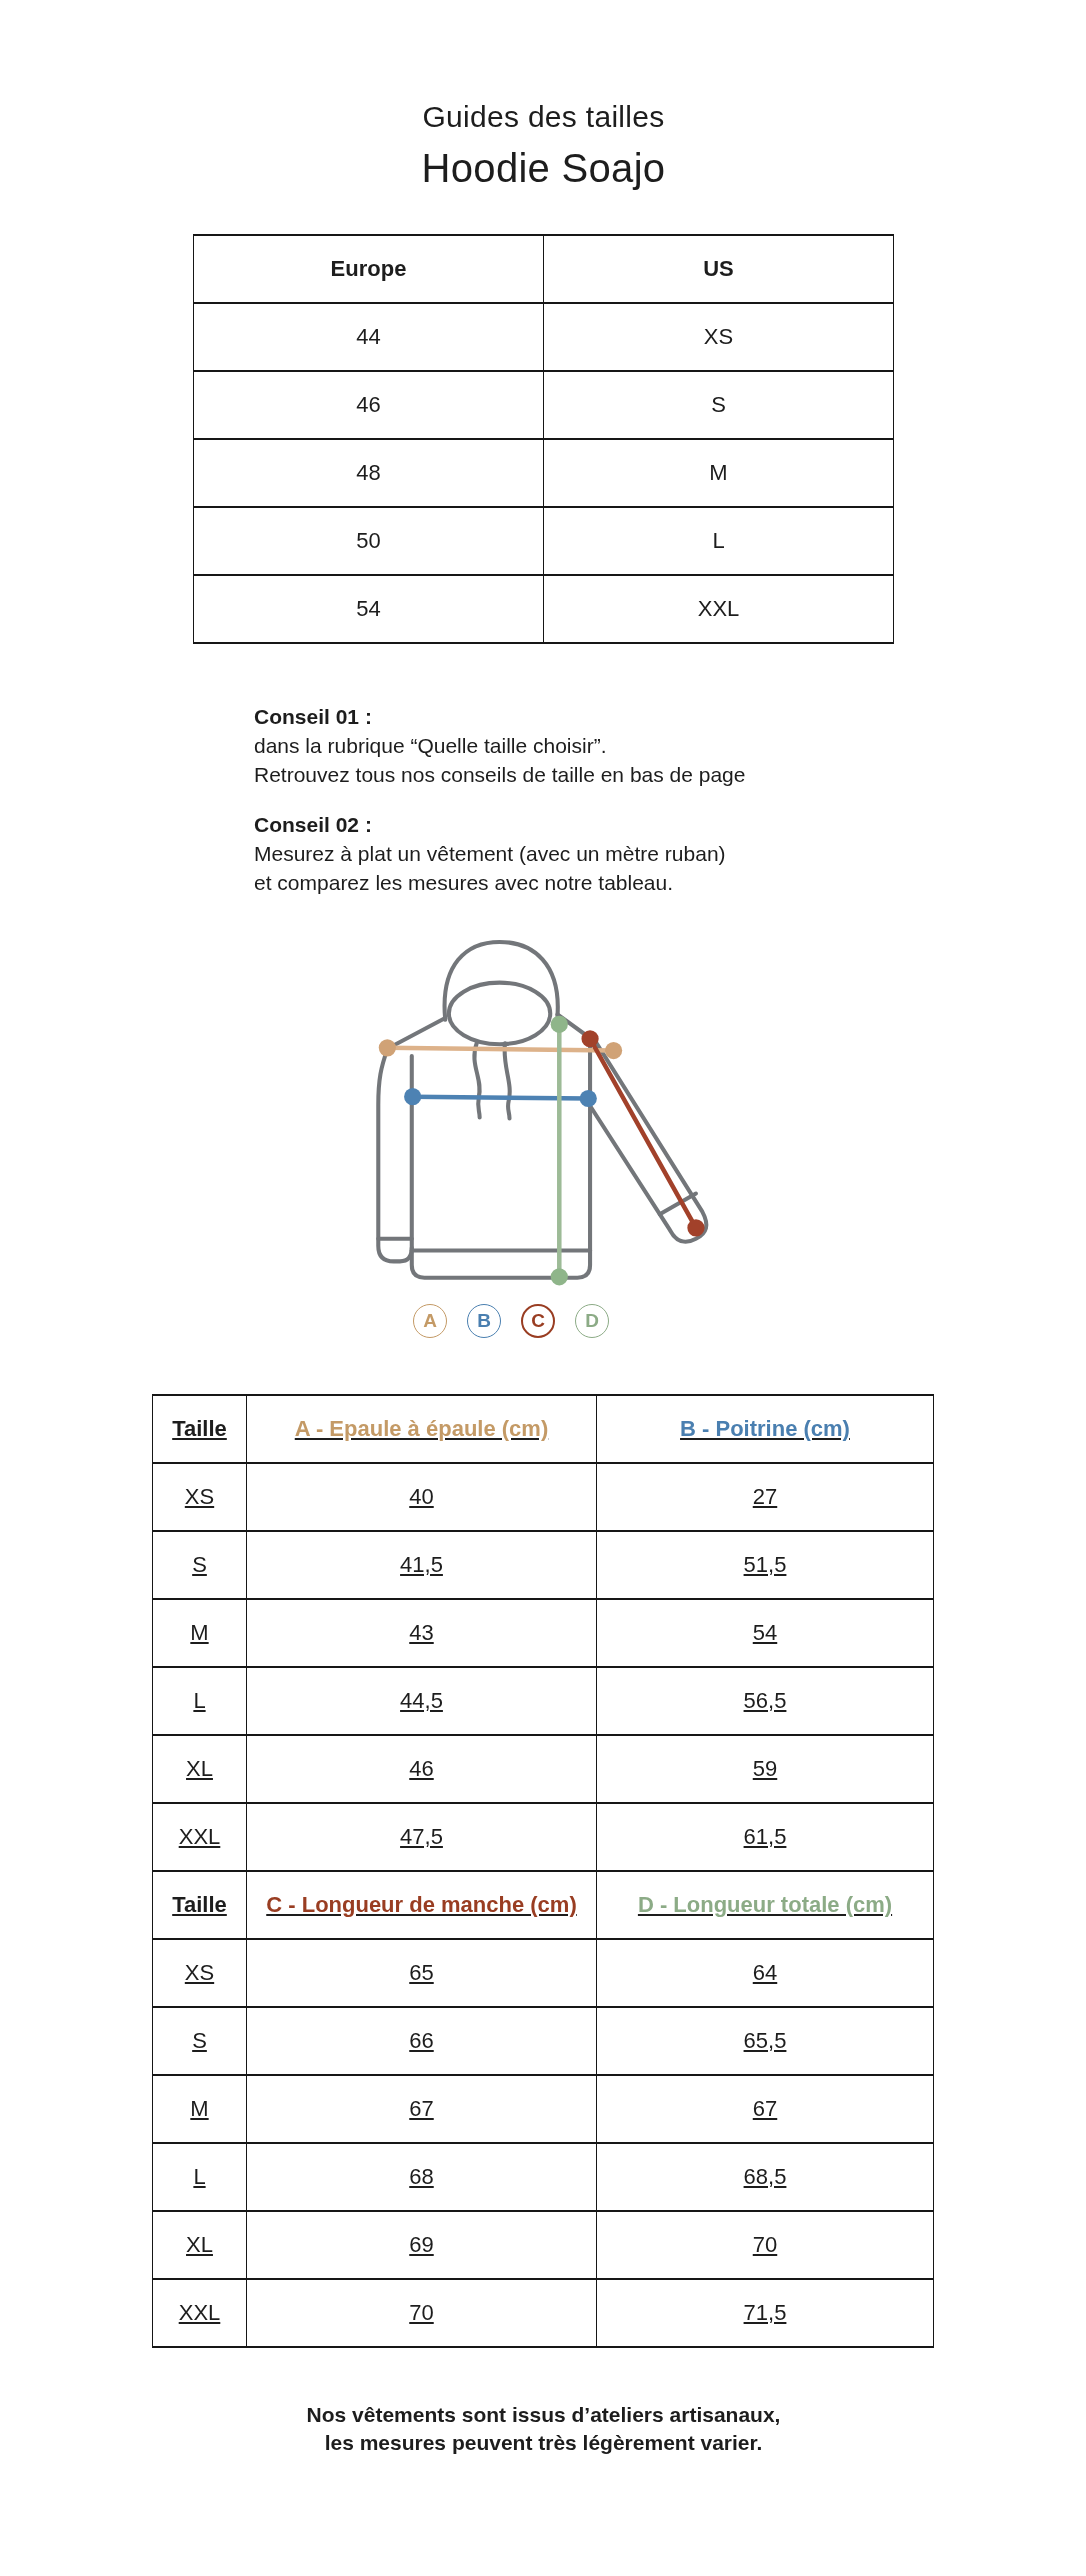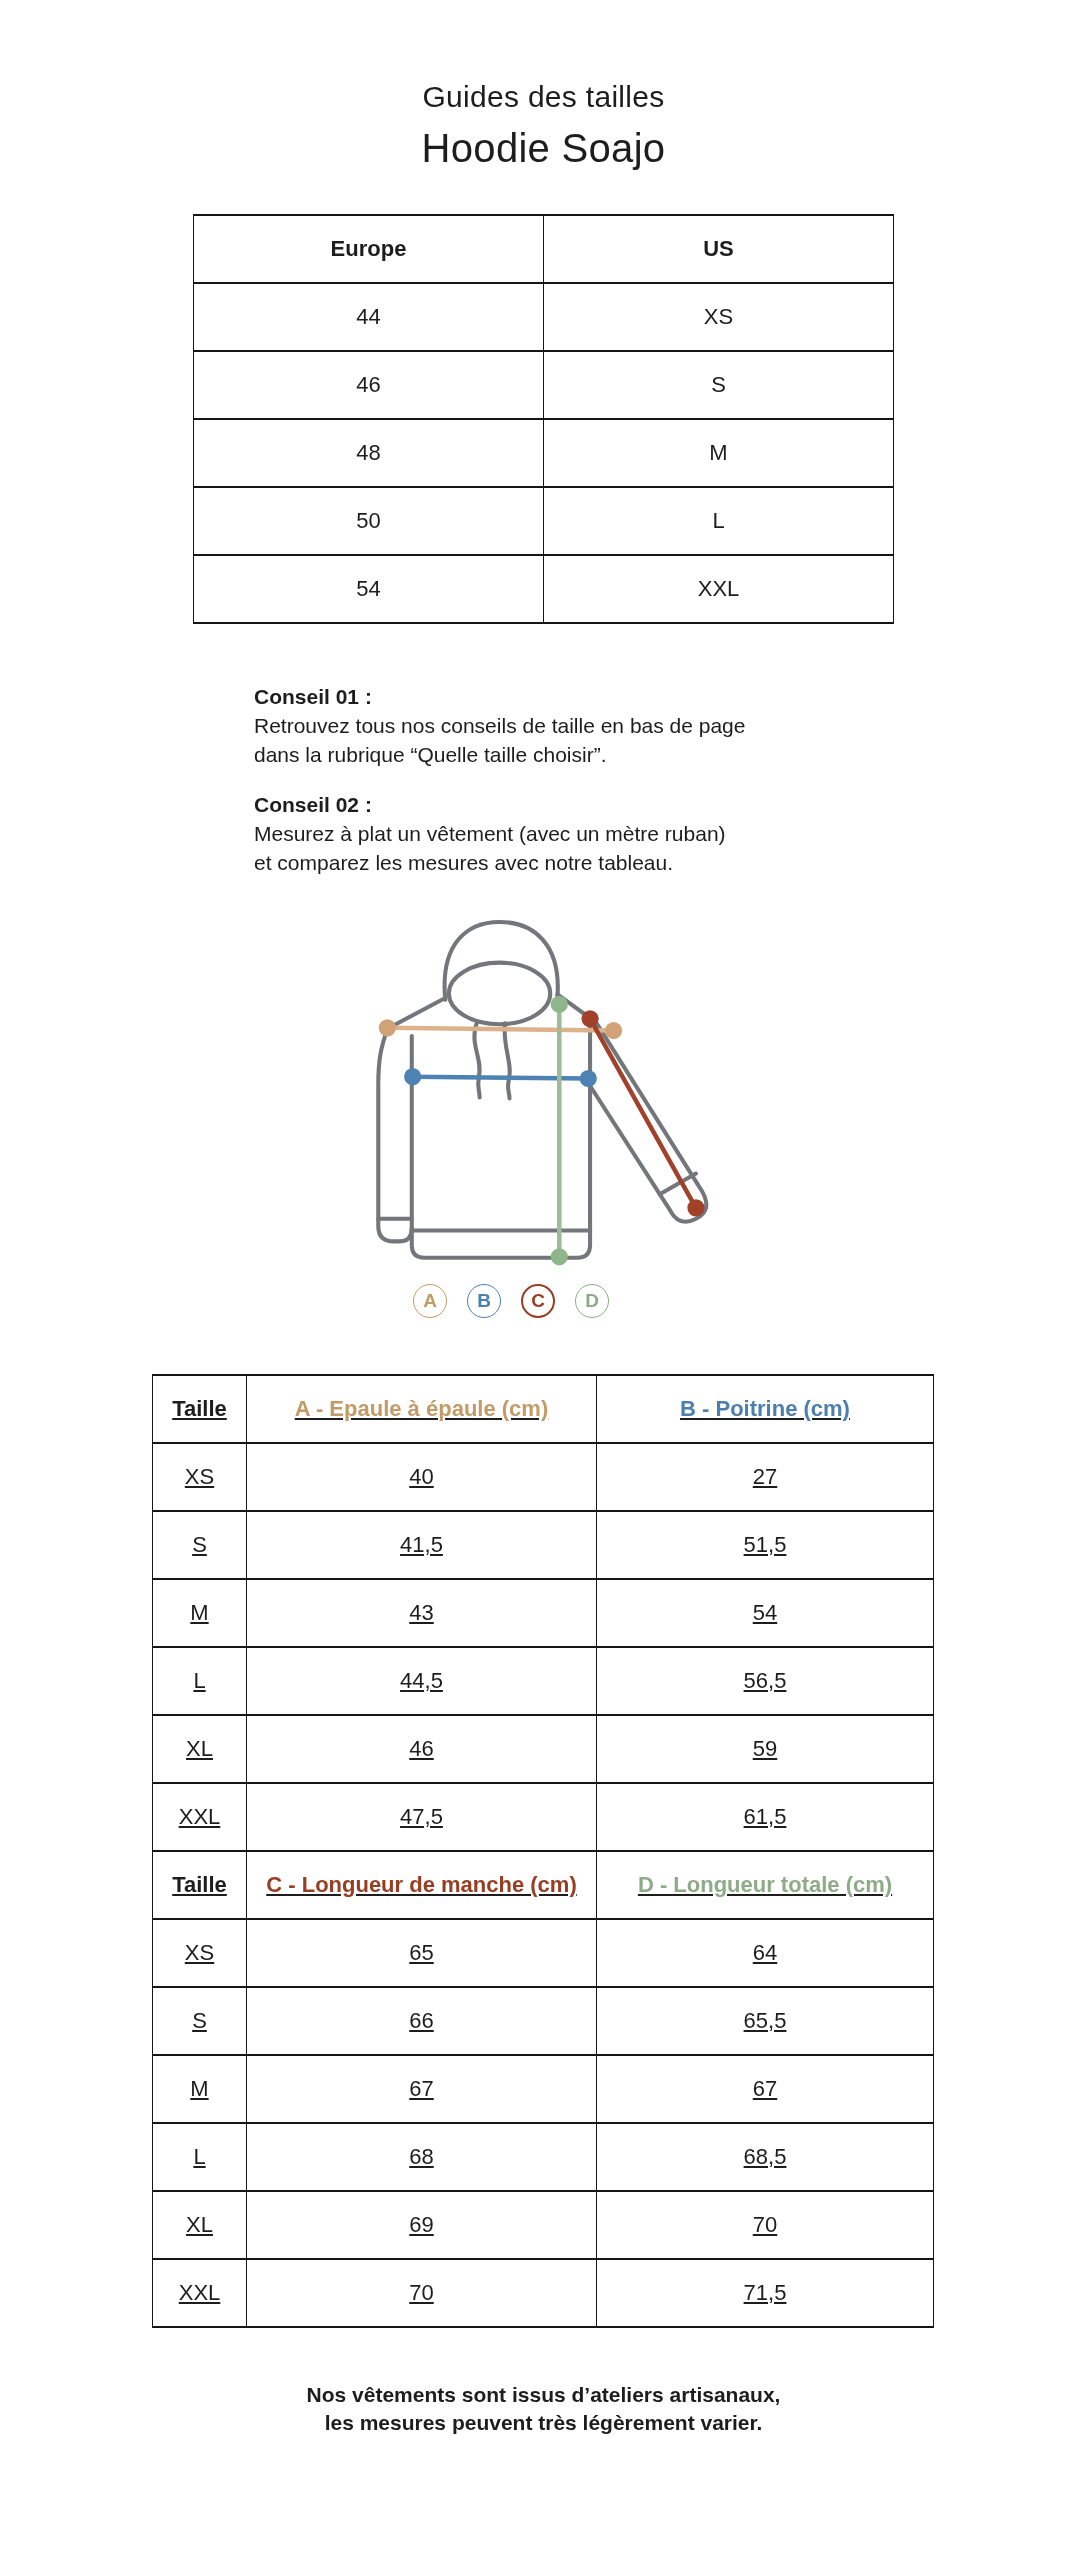--- a/index.html
+++ b/index.html
@@ -2,21 +2,21 @@
 <html lang="fr" style="--text-a: #c49a66; --line-a: #ddb28a; --dot-a: #d0a276; --text-b: #4a7fb0; --line-b: #4d82b3; --dot-b: #4d82b3; --text-c: #993d22; --line-c: #a2412a; --dot-c: #a2412a; --text-d: #8cab86; --line-d: #9dbb97; --dot-d: #8fb58a; --gray: #73767a;font-size:14.5px"><head>
 <meta charset="utf-8">
 <style>
   html,body{margin:0;padding:0;background:#fff;}
   body{
     width:1087px;height:2576px;position:relative;
     font-family:"Liberation Sans", sans-serif;color:#1d1d1d;
     -webkit-font-smoothing:antialiased;
   }
   
-  .titles{padding-top:80px;text-align:center;}
+  .titles{padding-top:100px;text-align:center;}
   .title-small{font-size:30px;font-weight:400;letter-spacing:0.3px;line-height:34px;}
   .title-big{font-size:40px;font-weight:400;line-height:45px;margin-top:11.8px;letter-spacing:0.3px;}
   
   table{border-collapse:collapse;table-layout:fixed;}
   td,th{
     text-align:center;vertical-align:middle;height:66px;
     font-size:22px;font-weight:400;
     border-left:1.8px solid #161616;border-right:1.8px solid #161616;
     border-top:2.7px solid #161616;border-bottom:2.7px solid #161616;
     padding:0;
@@ -96,22 +96,22 @@
     <tr>
       <td>54</td>
       <td>XXL</td>
     </tr>
   </tbody>
 </table>
 
 <section class="tips">
   <div class="tip">
     <div class="tip-label">Conseil 01 :</div>
+    <div>dans la rubrique “Quelle taille choisir”.</div>
     <div>Retrouvez tous nos conseils de taille en bas de page</div>
-    <div>dans la rubrique “Quelle taille choisir”.</div>
   </div>
   <div class="tip">
     <div class="tip-label">Conseil 02 :</div>
     <div>Mesurez à plat un vêtement (avec un mètre ruban)</div>
     <div>et comparez les mesures avec notre tableau.</div>
   </div>
 </section>
 
 <section class="diagram">
   <svg width="362" height="373" viewBox="0 0 400 412" aria-hidden="true">

